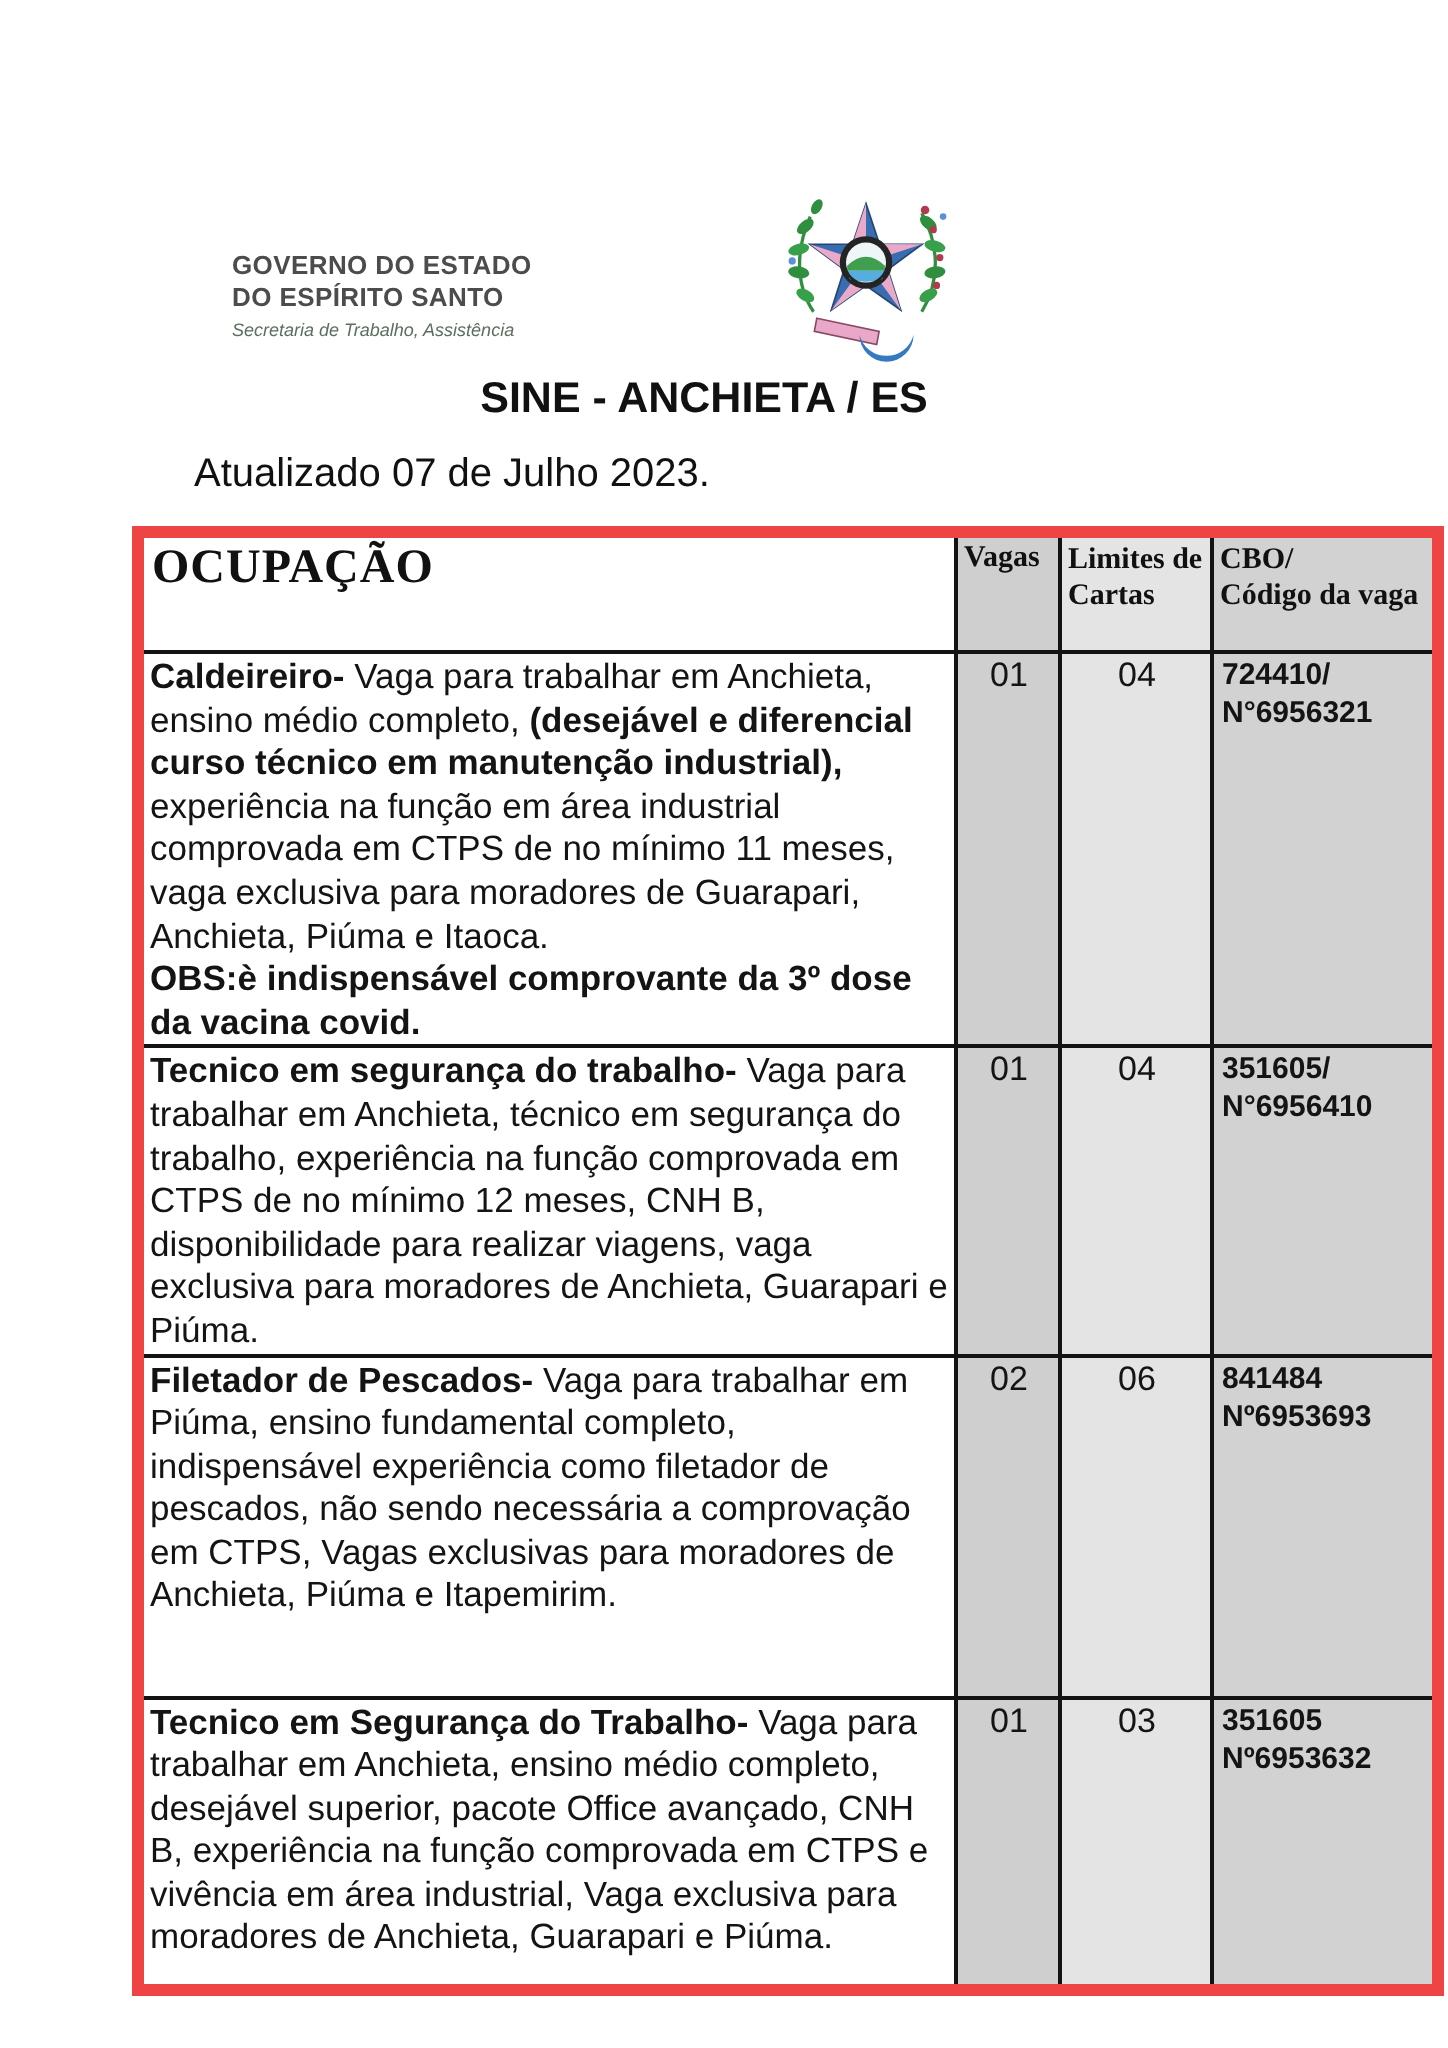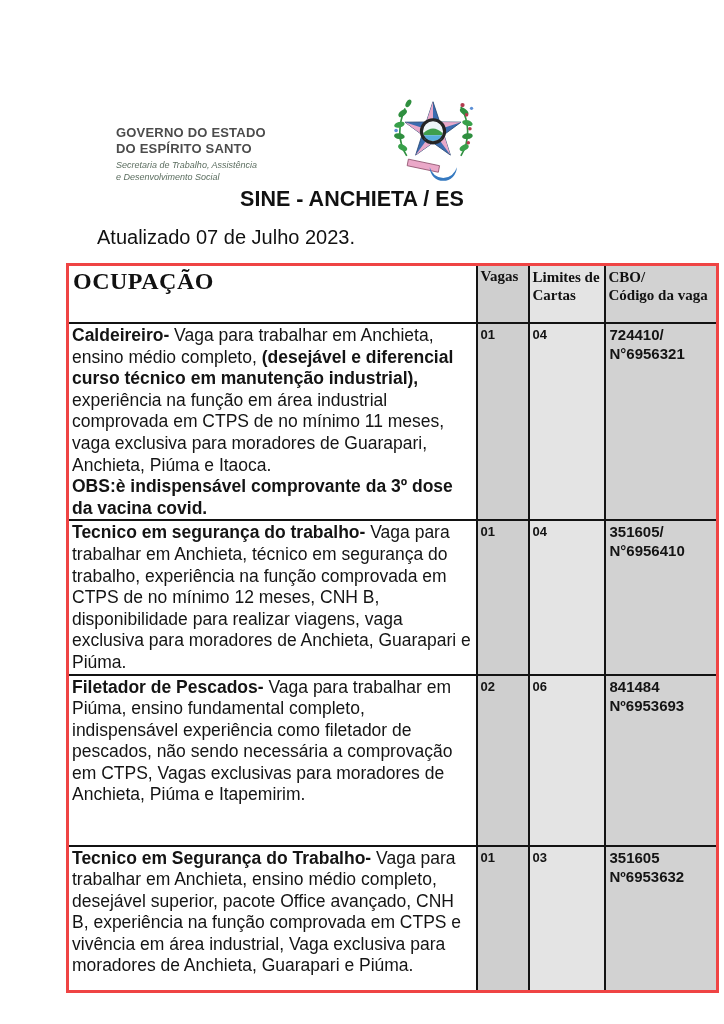--- a/index.html
+++ b/index.html
@@ -14,21 +14,21 @@
   .org-sub.first{margin-top:4px;}
   .logo{position:absolute;left:392px;top:90px;width:82px;height:94px;}
   
   .doc-title{position:absolute;left:97px;top:187px;width:510px;text-align:center;
     font-weight:bold;font-size:21.5px;color:#111;}
   .updated{position:absolute;left:97px;top:226px;font-weight:normal;font-size:20px;color:#111;}
   
   table.jobs{
     position:absolute;left:66px;top:263px;width:650px;
     border-collapse:collapse;table-layout:fixed;
-    border:3px solid #ef4444;
+    border:6px solid #ef4444;
   }
   table.jobs th,table.jobs td{
     border:2px solid #131313;vertical-align:top;overflow:hidden;
   }
   col.c-ocup{width:409px;background:#ffffff;}
   col.c-vagas{width:52px;background:#cfcfcf;}
   col.c-lim{width:76px;background:#e4e4e4;}
   col.c-cbo{width:113px;background:#d2d2d2;}
   tr.row-head{height:49px;}
   tr.row-0{height:193px;}
@@ -37,33 +37,32 @@
   tr.row-3{height:146px;}
   th{text-align:left;font-family:"Liberation Serif",serif;color:#111;}
   th.h-ocup{font-size:24px;padding:2px 4px;letter-spacing:.5px;background:#ffffff;}
   th.h-vagas{font-size:15px;vertical-align:bottom;padding:2px 2px 5px 3px;}
   th.h-lim,th.h-cbo{font-size:15px;line-height:18px;padding:2px 2px 18px 3px;white-space:pre-line;}
   td.desc{
     font-size:17.5px;line-height:21.6px;padding:1px 3px 0 3px;
     white-space:pre-line;color:#141414;
   }
   td.desc span.b{font-weight:bold;}
-  td.num{font-weight:bold;font-size:13px;line-height:19px;padding:1px 2px 0 3px;}
+  td.num{font-weight:normal;font-size:17px;line-height:19px;padding:1px 2px 0 3px;text-align:center;}
   td.cbo{font-weight:bold;font-size:15px;line-height:19px;padding:1px 16px 0 4px;white-space:pre-line;}
 </style>
 </head>
 <body>
 
 <div class="page">
 
   <div class="org-text">
     <div class="org-name">GOVERNO DO ESTADO</div>
     <div class="org-name">DO ESPÍRITO SANTO</div>
     <div class="org-sub first">Secretaria de Trabalho, Assistência</div>
-    <div class="org-sub">e Desenvolvimento Social</div>
   </div>
 
   <svg class="logo" viewBox="0 0 100 114" aria-hidden="true">
 
     <path d="M16,22 C8,40 6,62 18,80" fill="none" stroke="#2f8f3f" stroke-width="2"></path>
     <ellipse cx="13" cy="28" rx="6" ry="3.4" fill="#2f8f3f" transform="rotate(-40 13 28)"></ellipse>
     <ellipse cx="9" cy="42" rx="6.5" ry="3.4" fill="#38a04a" transform="rotate(-15 9 42)"></ellipse>
     <ellipse cx="9" cy="56" rx="6.5" ry="3.6" fill="#2f8f3f" transform="rotate(8 9 56)"></ellipse>
     <ellipse cx="13" cy="70" rx="6" ry="3.4" fill="#38a04a" transform="rotate(30 13 70)"></ellipse>
     <ellipse cx="20" cy="16" rx="5" ry="3" fill="#2f8f3f" transform="rotate(-60 20 16)"></ellipse>

